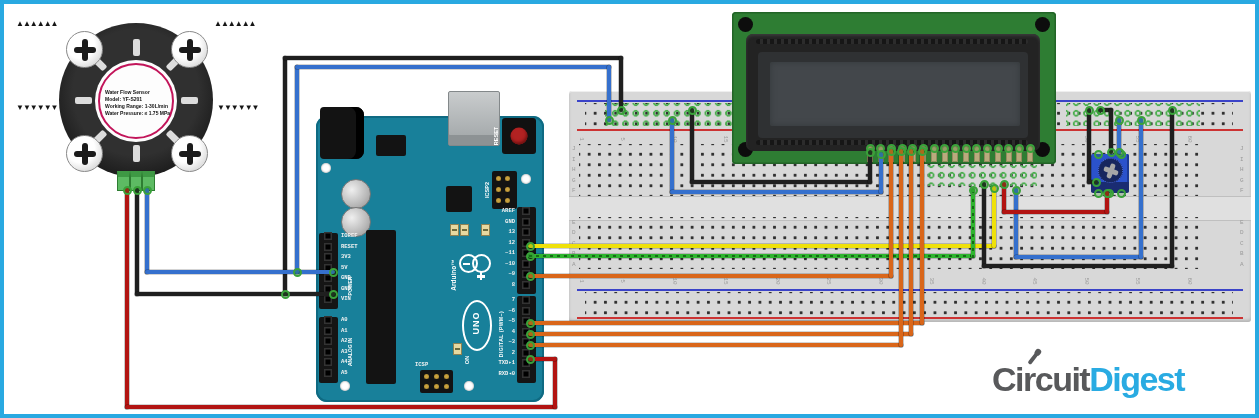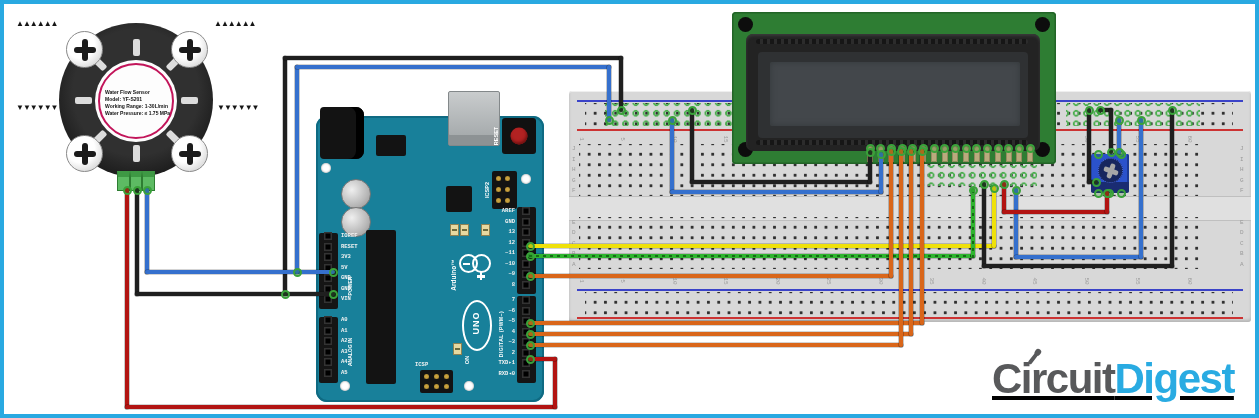--- a/index.html
+++ b/index.html
@@ -69,21 +69,21 @@
   #pot-dial{left:1094px;top:154px;width:25px;height:25px;border-radius:50%;background:#17265e;border:1.5px dotted #4a6ad8;box-sizing:border-box;}
   #pot-dial .c1{position:absolute;left:50%;top:50%;width:15px;height:5px;background:#a7a7a7;border-radius:2px;transform:translate(-50%,-50%) rotate(20deg);}
   #pot-dial .c2{position:absolute;left:50%;top:50%;width:5px;height:15px;background:#a7a7a7;border-radius:2px;transform:translate(-50%,-50%) rotate(20deg);}
 
   
   .wireseg{position:absolute;border-radius:2px;box-shadow:0 0 0 0.6px rgba(0,0,0,.35);}
   .wirering{position:absolute;width:9px;height:9px;border:2px solid #3aa23a;border-radius:50%;box-sizing:border-box;background:rgba(30,120,30,.25);}
   .dash{position:absolute;}
 
   
-  #logo{left:988px;top:352px;font-size:42px;font-weight:bold;letter-spacing:-1.5px;line-height:46px;text-decoration:underline;}
+  #logo{left:988px;top:352px;font-size:34px;font-weight:bold;letter-spacing:-1.5px;line-height:46px;}
   #logo .p1{color:#58595b;} #logo .p2{color:#29abe2;}
   #logo-probe{position:absolute;left:39px;top:-4px;width:3.5px;height:13px;background:#58595b;transform:rotate(38deg);border-radius:2px;}
   #logo-probe i{position:absolute;left:-1.5px;top:-5px;width:6.5px;height:6.5px;border-radius:50%;background:#58595b;}
 </style>
 </head>
 <body>
 
 <div id="stage">
 
   <span class="arrows" style="left:12px;top:15px;">▲▲▲▲▲▲</span>

